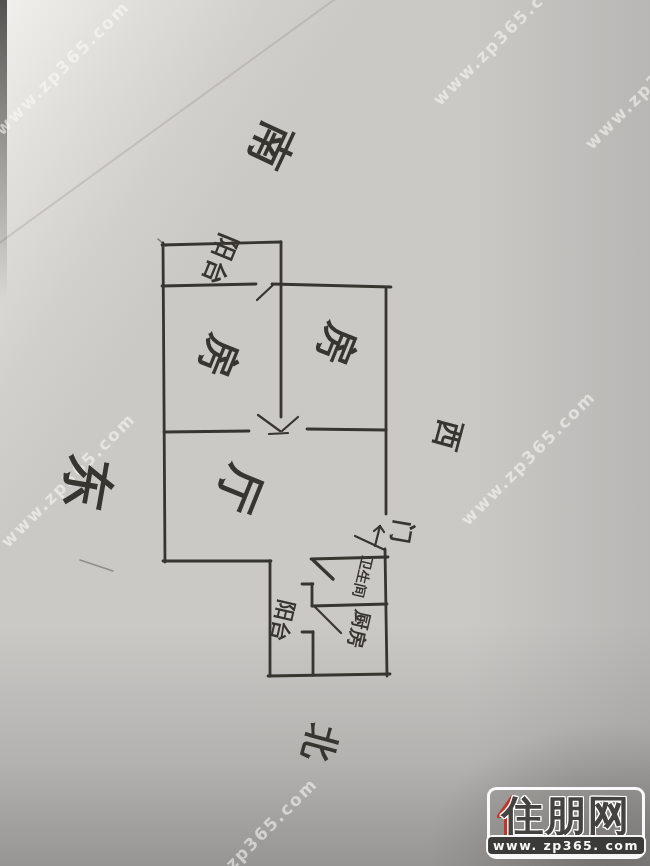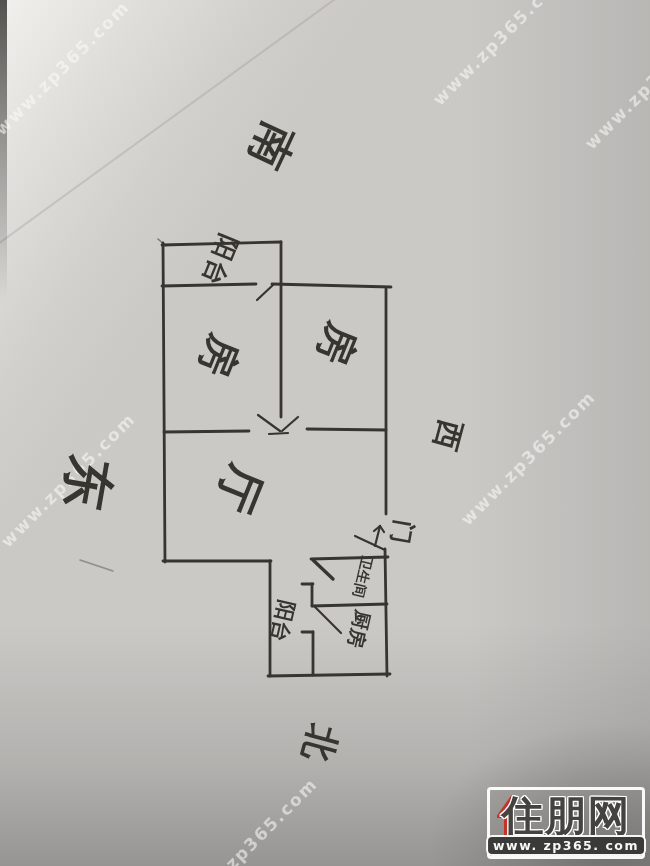--- a/index.html
+++ b/index.html
@@ -45,21 +45,21 @@
   
   .lbl{
     position:absolute;
     transform:translate(-50%,-50%) rotate(var(--rot,112deg));
     color:#37352f;font-weight:600;white-space:nowrap;line-height:1;
   }
   svg.plan{position:absolute;left:0;top:0;}
   
   .logo{
     position:absolute;left:487px;top:787px;width:152px;height:66px;
-    border:3px solid rgba(255,255,255,0.95);border-radius:4px;
+    border:3px solid rgba(255,255,255,0.95);border-radius:9px;
     background:rgba(150,148,146,0.18);
   }
   .logo-title{
     position:absolute;left:0;right:0;top:-2px;text-align:center;
     font-size:42px;font-weight:bold;letter-spacing:1px;color:#454340;
     text-shadow:1px 0 0 #fff,-1px 0 0 #fff,0 1px 0 #fff,0 -1px 0 #fff,
                 1px 1px 0 #fff,-1px -1px 0 #fff,1px -1px 0 #fff,-1px 1px 0 #fff;
   }
   .logo-red{position:absolute;left:7px;top:5px;}
   .logo-url{

